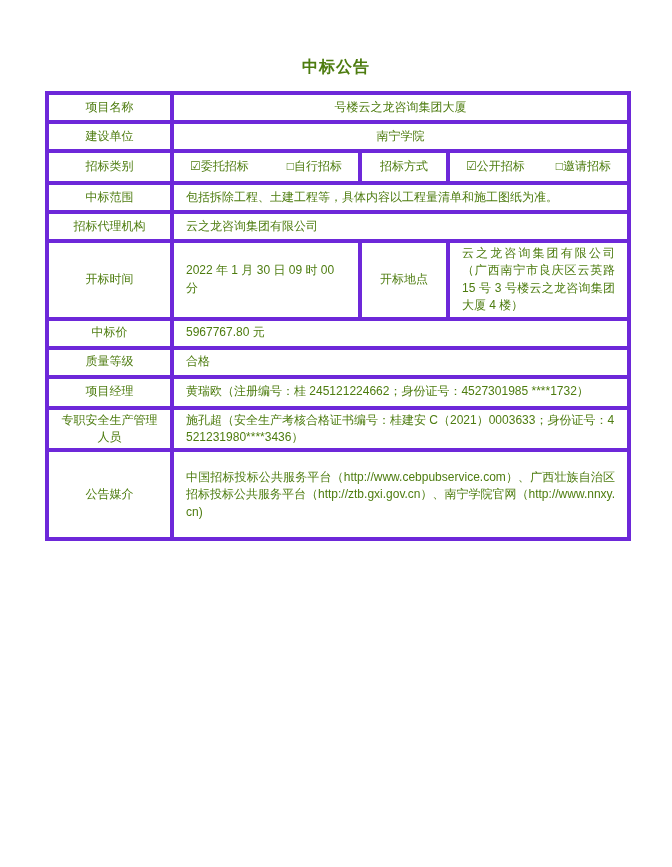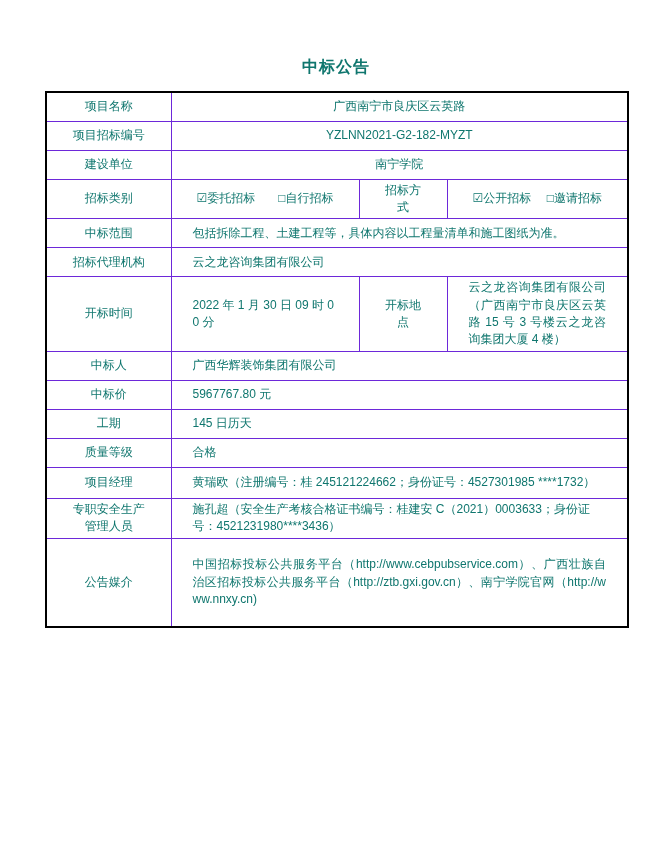--- a/index.html
+++ b/index.html
@@ -1,42 +1,42 @@
 <!DOCTYPE html>
 <html><head>
 <meta charset="utf-8">
 <style>
   html,body{margin:0;padding:0;background:#ffffff;}
   .page{
     width:672px;height:867px;
     background:#ffffff;
     box-sizing:border-box;
     font-family:"Liberation Sans","DejaVu Sans",serif;
-    color:#0f766e;
+    color:#4d7c0f;
     overflow:hidden;
   }
   .title{
     padding-top:57px;
     text-align:center;
     font-size:16px;
     font-weight:bold;
     letter-spacing:1px;
   }
   table.doc{
     border-collapse:collapse;
     table-layout:fixed;
     width:582px;
     margin:13px 0 0 45px;
     border:2px solid #000;
   }
   table.doc td{
-    border:1px solid #6d28d9;
+    border:4px solid #6d28d9;
     font-size:12px;
     line-height:1.45;
-    padding:2px 21px;
+    padding:2px 12px;
     vertical-align:middle;
     box-sizing:border-box;
     word-break:break-all;
   }
   td.lbl{text-align:center;padding:2px 1px;}
   td.val-c{text-align:center;}
   td.val-l{text-align:left;}
   td.val-j{text-align:justify;text-justify:inter-ideograph;}
   tr.h29{height:29px;}
   tr.h32{height:32px;}
@@ -65,27 +65,23 @@
     <colgroup>
       <col style="width:125px">
         <col style="width:188px">
         <col style="width:88px">
         <col style="width:181px">
     </colgroup>
 
     <tbody>
         <tr class="h29">
       <td class="lbl">项目名称</td>
-      <td class="val-c" colspan="3">广西南宁市良庆区云英路</td>
+      <td class="val-c" colspan="3">号楼云之龙咨询集团大厦</td>
     </tr>
 
-    <tr class="h29">
-      <td class="lbl">项目招标编号</td>
-      <td class="val-c" colspan="3">YZLNN2021-G2-182-MYZT</td>
-    </tr>
 
     <tr class="h29">
       <td class="lbl">建设单位</td>
       <td class="val-c" colspan="3">南宁学院</td>
     </tr>
 
     <tr class="h32">
       <td class="lbl">招标类别</td>
       <td>
         <div class="chkrow">
@@ -112,34 +108,26 @@
       <td class="val-l" colspan="3">云之龙咨询集团有限公司</td>
     </tr>
 
     <tr class="h57">
       <td class="lbl">开标时间</td>
       <td class="val-l">2022 年 1 月 30 日 09 时 00 分</td>
       <td class="lbl">开标地点</td>
       <td class="val-j place-cell">云之龙咨询集团有限公司（广西南宁市良庆区云英路 15 号 3 号楼云之龙咨询集团大厦 4 楼）</td>
     </tr>
 
-    <tr class="h29">
-      <td class="lbl">中标人</td>
-      <td class="val-l" colspan="3">广西华辉装饰集团有限公司</td>
-    </tr>
 
     <tr class="h29">
       <td class="lbl">中标价</td>
       <td class="val-l" colspan="3">5967767.80 元</td>
     </tr>
 
-    <tr class="h29">
-      <td class="lbl">工期</td>
-      <td class="val-l" colspan="3">145 日历天</td>
-    </tr>
 
     <tr class="h29">
       <td class="lbl">质量等级</td>
       <td class="val-l" colspan="3">合格</td>
     </tr>
 
     <tr class="h31">
       <td class="lbl">项目经理</td>
       <td class="val-l" colspan="3">黄瑞欧（注册编号：桂 245121224662；身份证号：4527301985 ****1732）</td>
     </tr>

